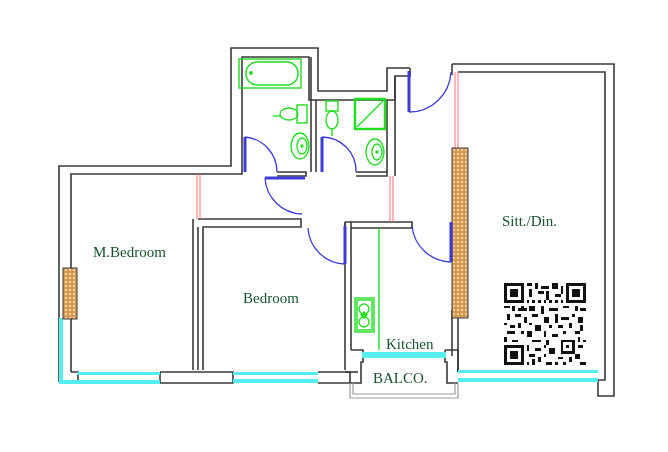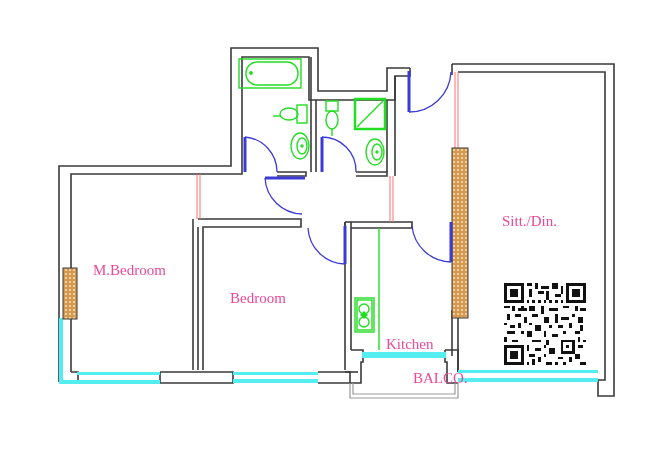--- a/index.html
+++ b/index.html
@@ -1,18 +1,18 @@
 <!DOCTYPE html>
 <html><head>
 <meta charset="utf-8">
 <style>
   html, body { margin: 0; padding: 0; background: #ffffff; }
   body { width: 668px; height: 452px; overflow: hidden; position: relative; font-family: "Liberation Serif", serif; }
   #plan { position: absolute; left: 0; top: 0; width: 668px; height: 452px; }
-  .room-label { position: absolute; color: #ec4899; font-family: "Liberation Serif", serif; font-size: 15px; white-space: nowrap; }
+  .room-label { position: absolute; color: #14532d; font-family: "Liberation Serif", serif; font-size: 15px; white-space: nowrap; }
   .qr { position: absolute; left: 503px; top: 283px; width: 84px; height: 82px; }
 </style>
 </head>
 <body>
 
 <svg id="plan" viewBox="0 0 668 452" xmlns="http://www.w3.org/2000/svg">
   <defs>
     <pattern id="wardPat" width="4" height="4" patternUnits="userSpaceOnUse">
       <rect width="4" height="4" fill="#d49a52"></rect>
       <circle cx="2" cy="2" r="1" fill="#f7e1b8"></circle>
@@ -151,24 +151,24 @@
     <g>
       <rect x="355" y="298" width="19" height="34"></rect>
       <rect x="357" y="300" width="15" height="30"></rect>
       <ellipse cx="364" cy="309" rx="5" ry="5"></ellipse>
       <ellipse cx="364" cy="322" rx="5" ry="5"></ellipse>
       <polygon points="361,315 364,312 367,315 364,318" fill="#22dd22"></polygon>
     </g>
   </g>
 </svg>
 
-<div class="room-label" style="left:93px; top:262px;">M.Bedroom</div>
-<div class="room-label" style="left:230px; top:290px;">Bedroom</div>
+<div class="room-label" style="left:93px; top:244px;">M.Bedroom</div>
+<div class="room-label" style="left:243px; top:290px;">Bedroom</div>
 <div class="room-label" style="left:386px; top:288px;margin-top:48px;">Kitchen</div>
-<div class="room-label" style="left:373px; top:370px;margin-left:40px;">BALCO.</div>
+<div class="room-label" style="left:373px; top:370px;">BALCO.</div>
 <div class="room-label" style="left:502px; top:213px;">Sitt./Din.</div>
 
 <svg class="qr" viewBox="0 0 29 29" xmlns="http://www.w3.org/2000/svg" shape-rendering="crispEdges">
   <rect width="29" height="29" fill="#ffffff"></rect>
   <g fill="#111111">
 
     <rect x="0" y="0" width="7" height="7"></rect>
       <rect x="1" y="1" width="5" height="5" fill="#fff"></rect>
       <rect x="2" y="2" width="3" height="3"></rect>
     <rect x="22" y="0" width="7" height="7"></rect>

